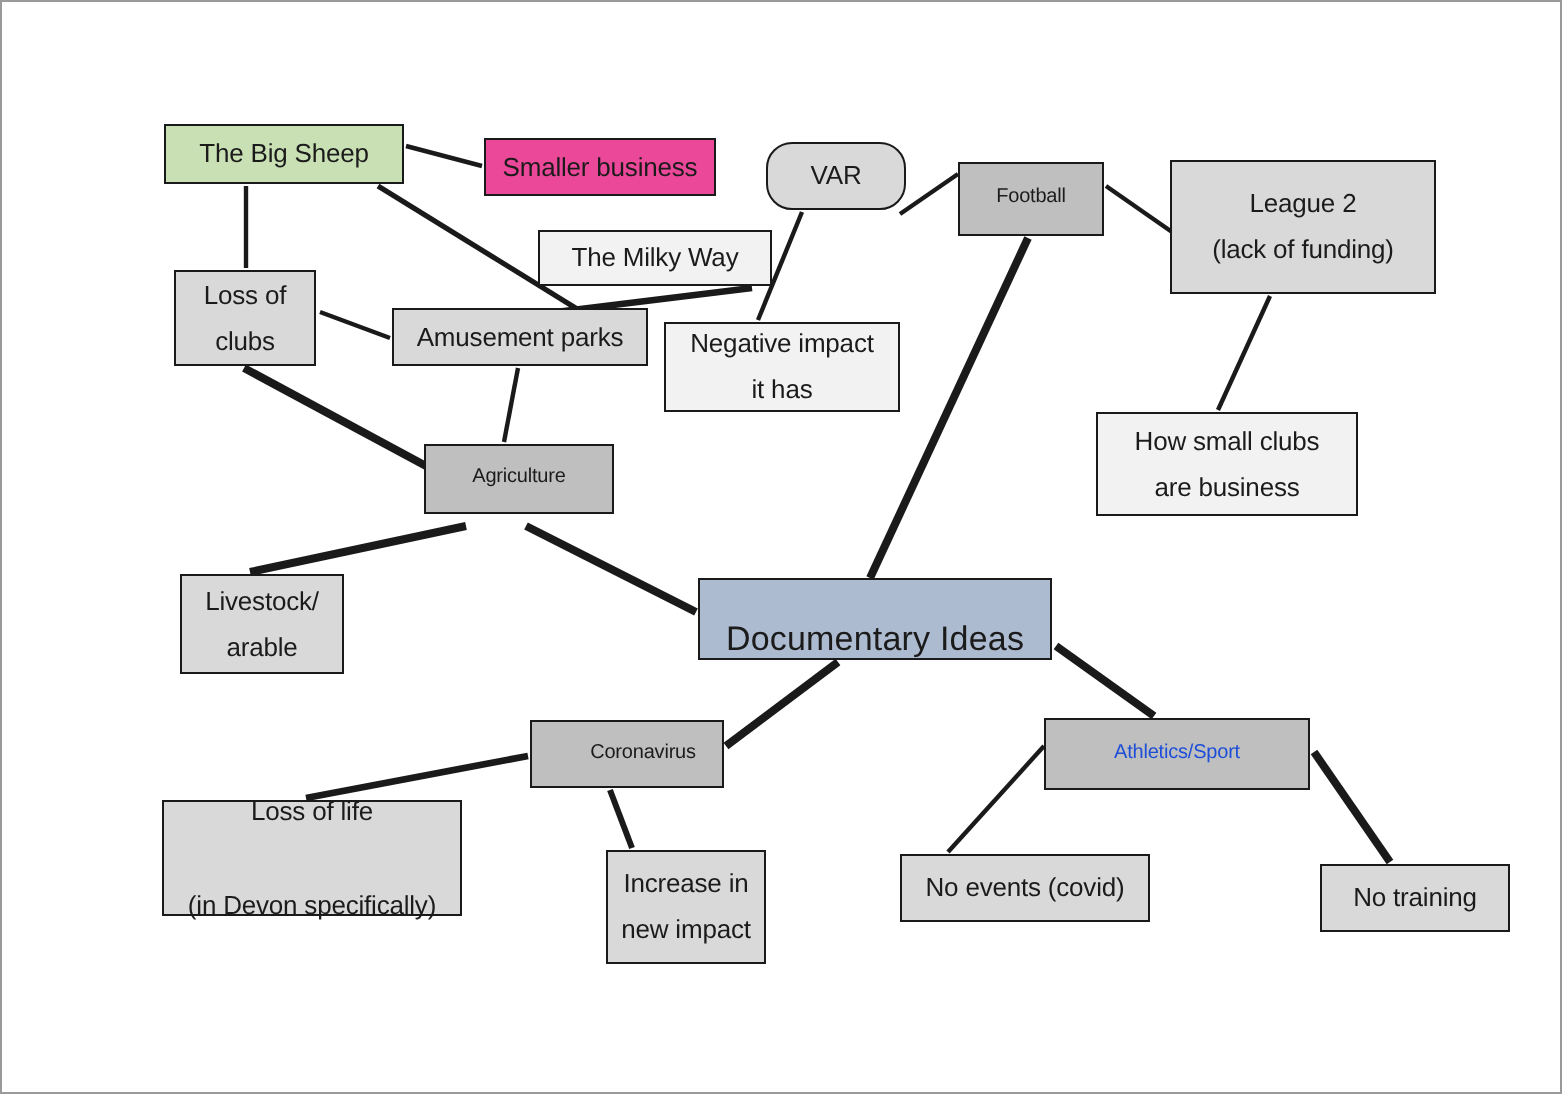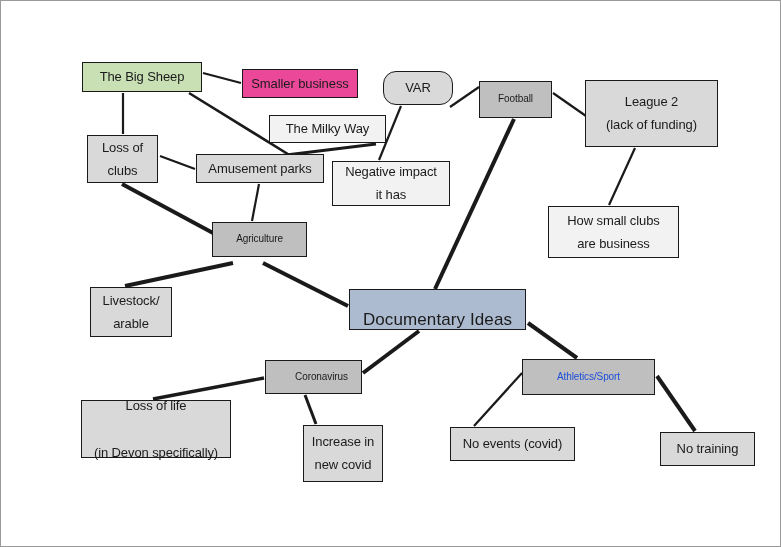--- a/index.html
+++ b/index.html
@@ -124,21 +124,21 @@
       </div>
       <div class="node topic" style="left: 264px; top: 359px; width: 97px; height: 34px; background: rgb(191, 191, 191); border-color: rgb(26, 26, 26); color: rgb(27, 27, 27); padding-left: 16px;">
         <span class="ln">Coronavirus</span>
       </div>
       <div class="node " style="left: 80px; top: 399px; width: 150px; height: 58px; background: rgb(217, 217, 217); border-color: rgb(26, 26, 26); color: rgb(27, 27, 27); gap: 24px;">
         <span class="ln">Loss of life</span>
         <span class="ln">(in Devon specifically)</span>
       </div>
       <div class="node " style="left: 266px; top: 424px; width: 80px; height: 57px; background: rgb(217, 217, 217); border-color: rgb(26, 26, 26); color: rgb(27, 27, 27); margin-left: 36px;">
         <span class="ln">Increase in</span>
-        <span class="ln">new covid</span>
+        <span class="ln">new impact</span>
       </div>
       <div class="node topic" style="left: 521px; top: 358px; width: 133px; height: 36px; background: rgb(191, 191, 191); border-color: rgb(26, 26, 26); color: #1d4ed8;">
         <span class="ln">Athletics/Sport</span>
       </div>
       <div class="node " style="left: 414px; top: 426px; width: 125px; height: 34px; background: rgb(217, 217, 217); border-color: rgb(26, 26, 26); color: rgb(27, 27, 27); margin-left: 35px;">
         <span class="ln">No events (covid)</span>
       </div>
       <div class="node " style="left: 648px; top: 431px; width: 95px; height: 34px; background: rgb(217, 217, 217); border-color: rgb(26, 26, 26); color: rgb(27, 27, 27); margin-left: 11px;">
         <span class="ln">No training</span>
       </div>

